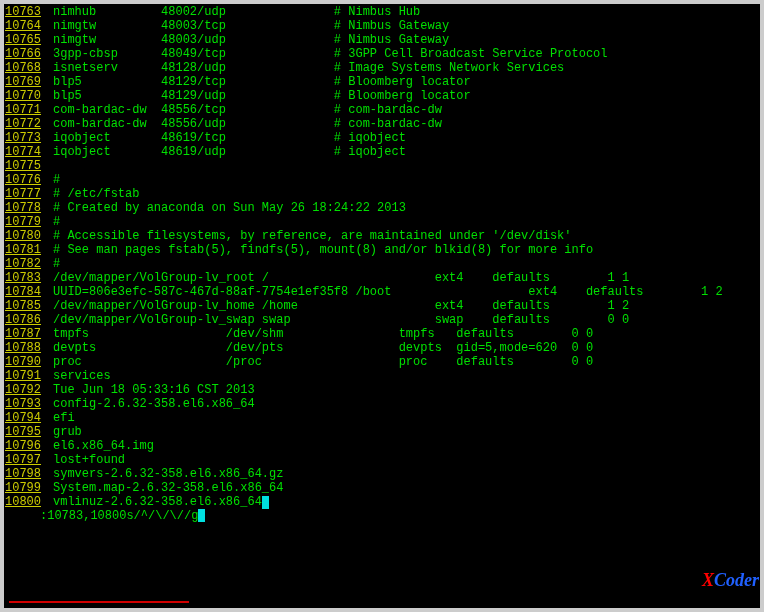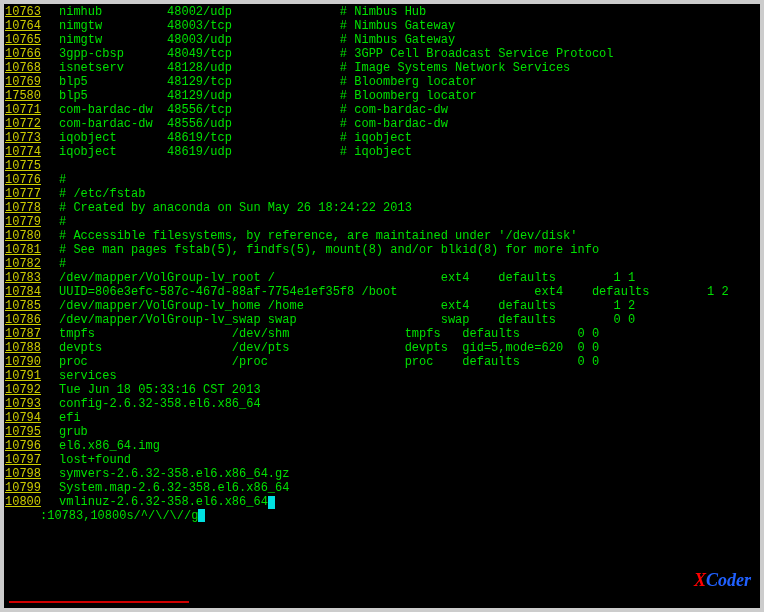--- a/index.html
+++ b/index.html
@@ -27,21 +27,21 @@
     color: #00e000;
     overflow: hidden;
   }
   .row {
     display: flex;
     white-space: pre;
   }
   .lineno {
     color: #cccc00;
     text-decoration: underline;
-    padding-right: 18px;
+    padding-right: 12px;
   }
   .content {
     white-space: pre;
   }
   .command-line {
     white-space: pre;
     margin-left: 35px;
   }
   .cursor {
     display: inline-block;
@@ -52,21 +52,21 @@
   }
   .redline {
     position: absolute;
     left: 4px;
     bottom: 4px;
     width: 180px;
     border-bottom: 2px solid #d00000;
   }
   .watermark {
     position: absolute;
-    right: 8px;
+    right: 0;
     bottom: 20px;
     font-family: "Times New Roman", serif;
     font-size: 18px;
     font-style: italic;
     font-weight: bold;
   }
   .wm-x { color: #ff0000; }
   .wm-coder { color: #2060ff; }
 </style>
 </head>
@@ -74,21 +74,21 @@
 
 <div class="frame">
   <div class="terminal">
     <div id="lines-container">
         <div class="row"><span class="lineno">10763</span><span class="content">nimhub         48002/udp               # Nimbus Hub</span></div>
         <div class="row"><span class="lineno">10764</span><span class="content">nimgtw         48003/tcp               # Nimbus Gateway</span></div>
         <div class="row"><span class="lineno">10765</span><span class="content">nimgtw         48003/udp               # Nimbus Gateway</span></div>
         <div class="row"><span class="lineno">10766</span><span class="content">3gpp-cbsp      48049/tcp               # 3GPP Cell Broadcast Service Protocol</span></div>
         <div class="row"><span class="lineno">10768</span><span class="content">isnetserv      48128/udp               # Image Systems Network Services</span></div>
         <div class="row"><span class="lineno">10769</span><span class="content">blp5           48129/tcp               # Bloomberg locator</span></div>
-        <div class="row"><span class="lineno">17580</span><span class="content">blp5           48129/udp               # Bloomberg locator</span></div>
+        <div class="row"><span class="lineno">10770</span><span class="content">blp5           48129/udp               # Bloomberg locator</span></div>
         <div class="row"><span class="lineno">10771</span><span class="content">com-bardac-dw  48556/tcp               # com-bardac-dw</span></div>
         <div class="row"><span class="lineno">10772</span><span class="content">com-bardac-dw  48556/udp               # com-bardac-dw</span></div>
         <div class="row"><span class="lineno">10773</span><span class="content">iqobject       48619/tcp               # iqobject</span></div>
         <div class="row"><span class="lineno">10774</span><span class="content">iqobject       48619/udp               # iqobject</span></div>
         <div class="row"><span class="lineno">10775</span><span class="content"></span></div>
         <div class="row"><span class="lineno">10776</span><span class="content">#</span></div>
         <div class="row"><span class="lineno">10777</span><span class="content"># /etc/fstab</span></div>
         <div class="row"><span class="lineno">10778</span><span class="content"># Created by anaconda on Sun May 26 18:24:22 2013</span></div>
         <div class="row"><span class="lineno">10779</span><span class="content">#</span></div>
         <div class="row"><span class="lineno">10780</span><span class="content"># Accessible filesystems, by reference, are maintained under '/dev/disk'</span></div>

